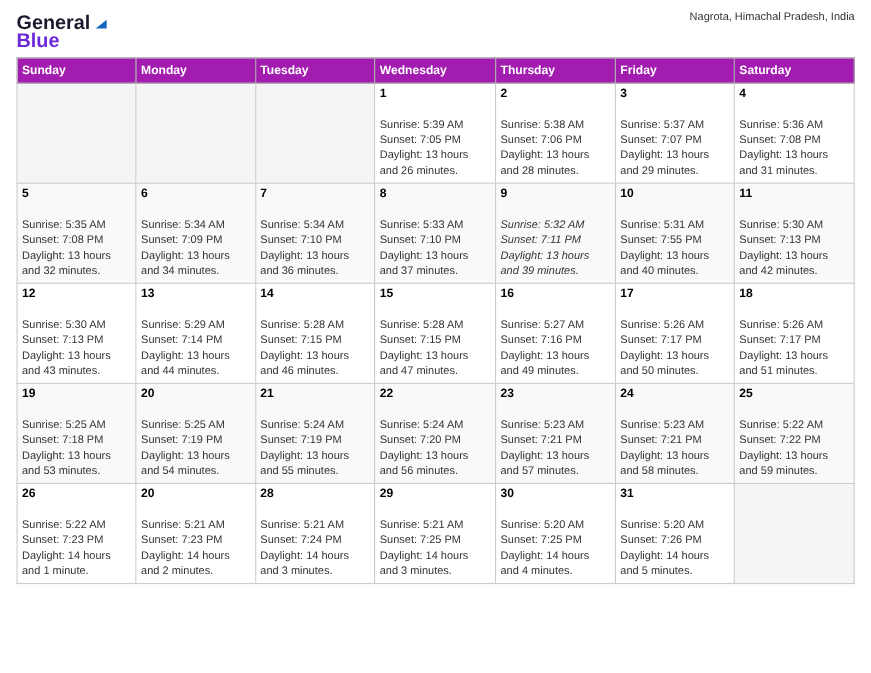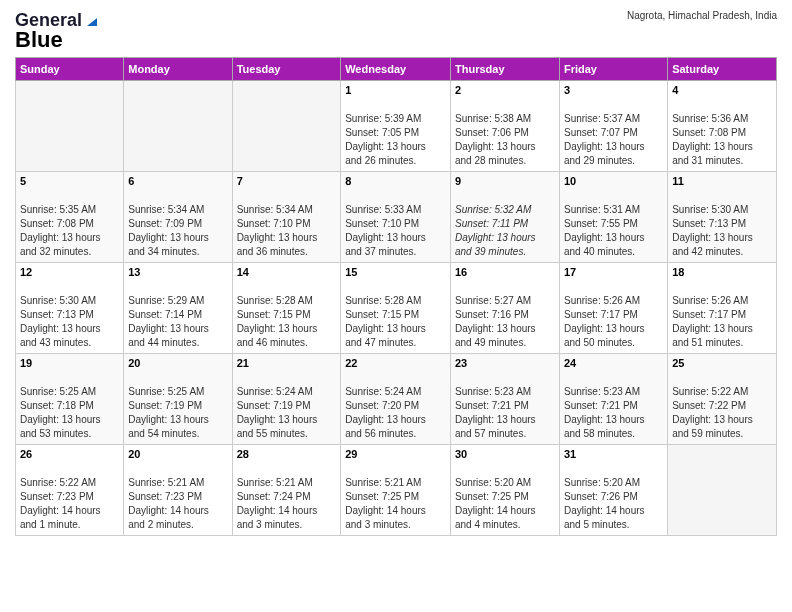--- a/index.html
+++ b/index.html
@@ -89,21 +89,21 @@
 
 <div class="page">
   <div class="header">
     <div class="logo">
       <div style="display:flex;align-items:center;">
         <span style="font-size:18px;font-weight:bold;color:#1a1a2e;">General</span>
         <svg width="16" height="16" viewBox="0 0 16 16" style="margin-left:1px;margin-top:-2px;">
           <polygon points="4,14 14,6 14,14" fill="#1565c0"></polygon>
         </svg>
       </div>
-      <span style="font-size:22px;font-weight:bold;color:#000000;margin-top:-4px;">Blue</span>
+      <span style="font-size:18px;font-weight:bold;color:#6d28d9;margin-top:-4px;">Blue</span>
     </div>
     <div class="title-section">
       <div class="subtitle">Nagrota, Himachal Pradesh, India</div>
     </div>
   </div>
 
   <table class="calendar">
     <thead>
       <tr>
         <th>Sunday</th>

